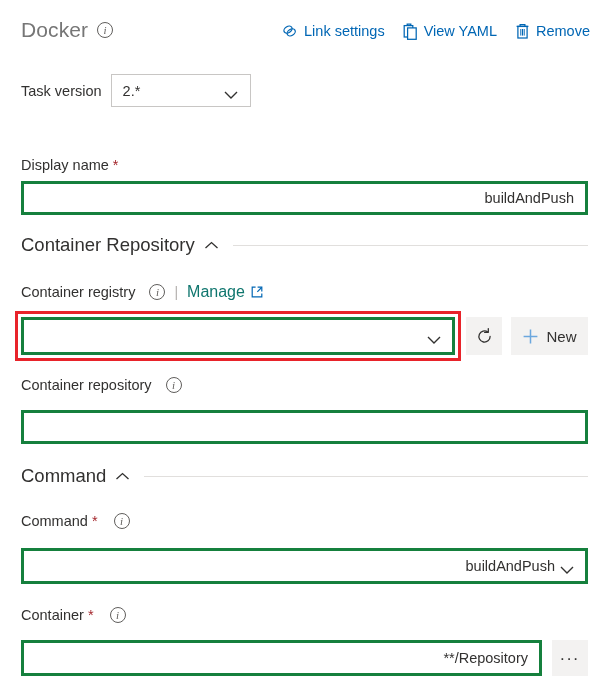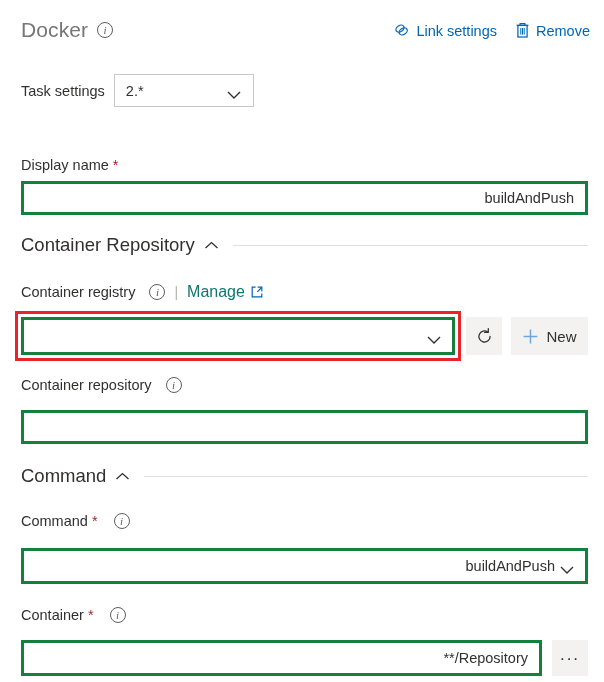--- a/index.html
+++ b/index.html
@@ -33,21 +33,21 @@
     line-height: 24px;
     letter-spacing: .1px;
   }
 
   .actions {
     position: absolute;
     right: 14px; top: 22px;
     display: flex; align-items: center; gap: 18px;
   }
   .action {
-    display: flex; align-items: flex-start; gap: 6px;
+    display: flex; align-items: center; gap: 6px;
     color: #0066b4;
     font-size: 14.5px;
     line-height: 18px;
     cursor: pointer;
     white-space: nowrap;
   }
   .action .lbl { color: #0066b4; }
 
   
   .taskver {
@@ -197,38 +197,48 @@
       <div class="action">
         <span style="display:flex;">
           <svg width="17" height="16" viewBox="0 0 17 16" fill="none">
             <ellipse cx="7" cy="6.6" rx="4.4" ry="3.1" transform="rotate(-32 7 6.6)" stroke="#0066b4" stroke-width="1.25"></ellipse>
             <ellipse cx="10.2" cy="9.4" rx="4.4" ry="3.1" transform="rotate(-32 10.2 9.4)" stroke="#0066b4" stroke-width="1.25"></ellipse>
           </svg>
         </span>
         <span class="lbl">Link settings</span>
       </div>
 
+      <div class="action">
+        <span style="display:flex;">
+          <svg width="15" height="17" viewBox="0 0 15 17" fill="none">
+            <rect x="1.2" y="2.6" width="8.6" height="11.4" stroke="#0066b4" stroke-width="1.25"></rect>
+            <rect x="4.6" y="4.9" width="8.6" height="11.4" fill="#ffffff" stroke="#0066b4" stroke-width="1.25"></rect>
+            <path d="M4.2 2.6 V1.2 h3.6 V2.6" stroke="#0066b4" stroke-width="1.25" fill="none"></path>
+          </svg>
+        </span>
+        <span class="lbl">View YAML</span>
+      </div>
 
       <div class="action">
         <span style="display:flex;">
           <svg width="15" height="17" viewBox="0 0 15 17" fill="none">
             <path d="M1.6 3.4 H13.4" stroke="#0066b4" stroke-width="1.3"></path>
             <path d="M5.1 3.4 V1.6 h4.8 V3.4" stroke="#0066b4" stroke-width="1.2" fill="none"></path>
             <rect x="2.9" y="3.4" width="9.2" height="11.6" stroke="#0066b4" stroke-width="1.25"></rect>
             <path d="M5.8 6 V12.6 M7.5 6 V12.6 M9.2 6 V12.6" stroke="#0066b4" stroke-width="1"></path>
           </svg>
         </span>
         <span class="lbl">Remove</span>
       </div>
 
     </div>
   </div>
 
   <div class="taskver">
-    <span class="taskver-label">Task settings</span>
+    <span class="taskver-label">Task version</span>
     <div class="taskver-select">
       <span class="val">2.*</span>
       <span class="chev">
         <svg width="14" height="9" viewBox="0 0 14 9" fill="none">
           <path d="M1 1 L7 7 L13 1" stroke="#323130" stroke-width="1.35" fill="none"></path>
         </svg>
       </span>
     </div>
   </div>
 

